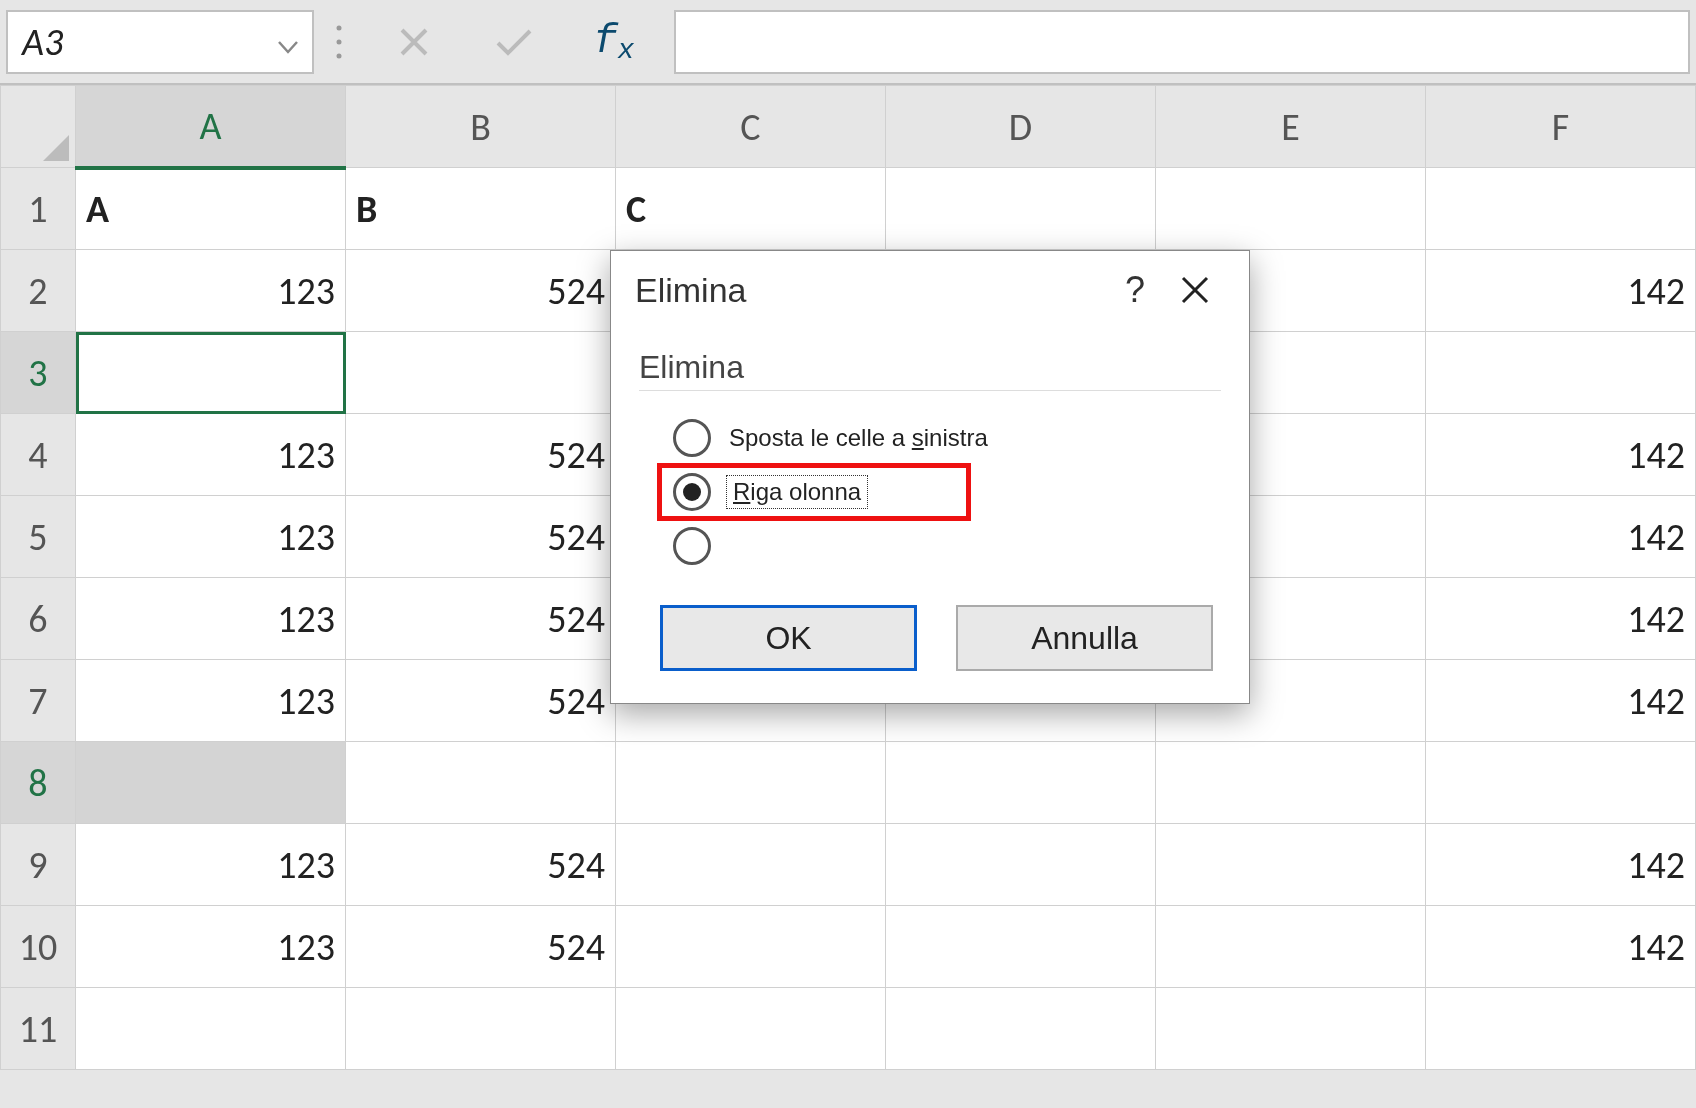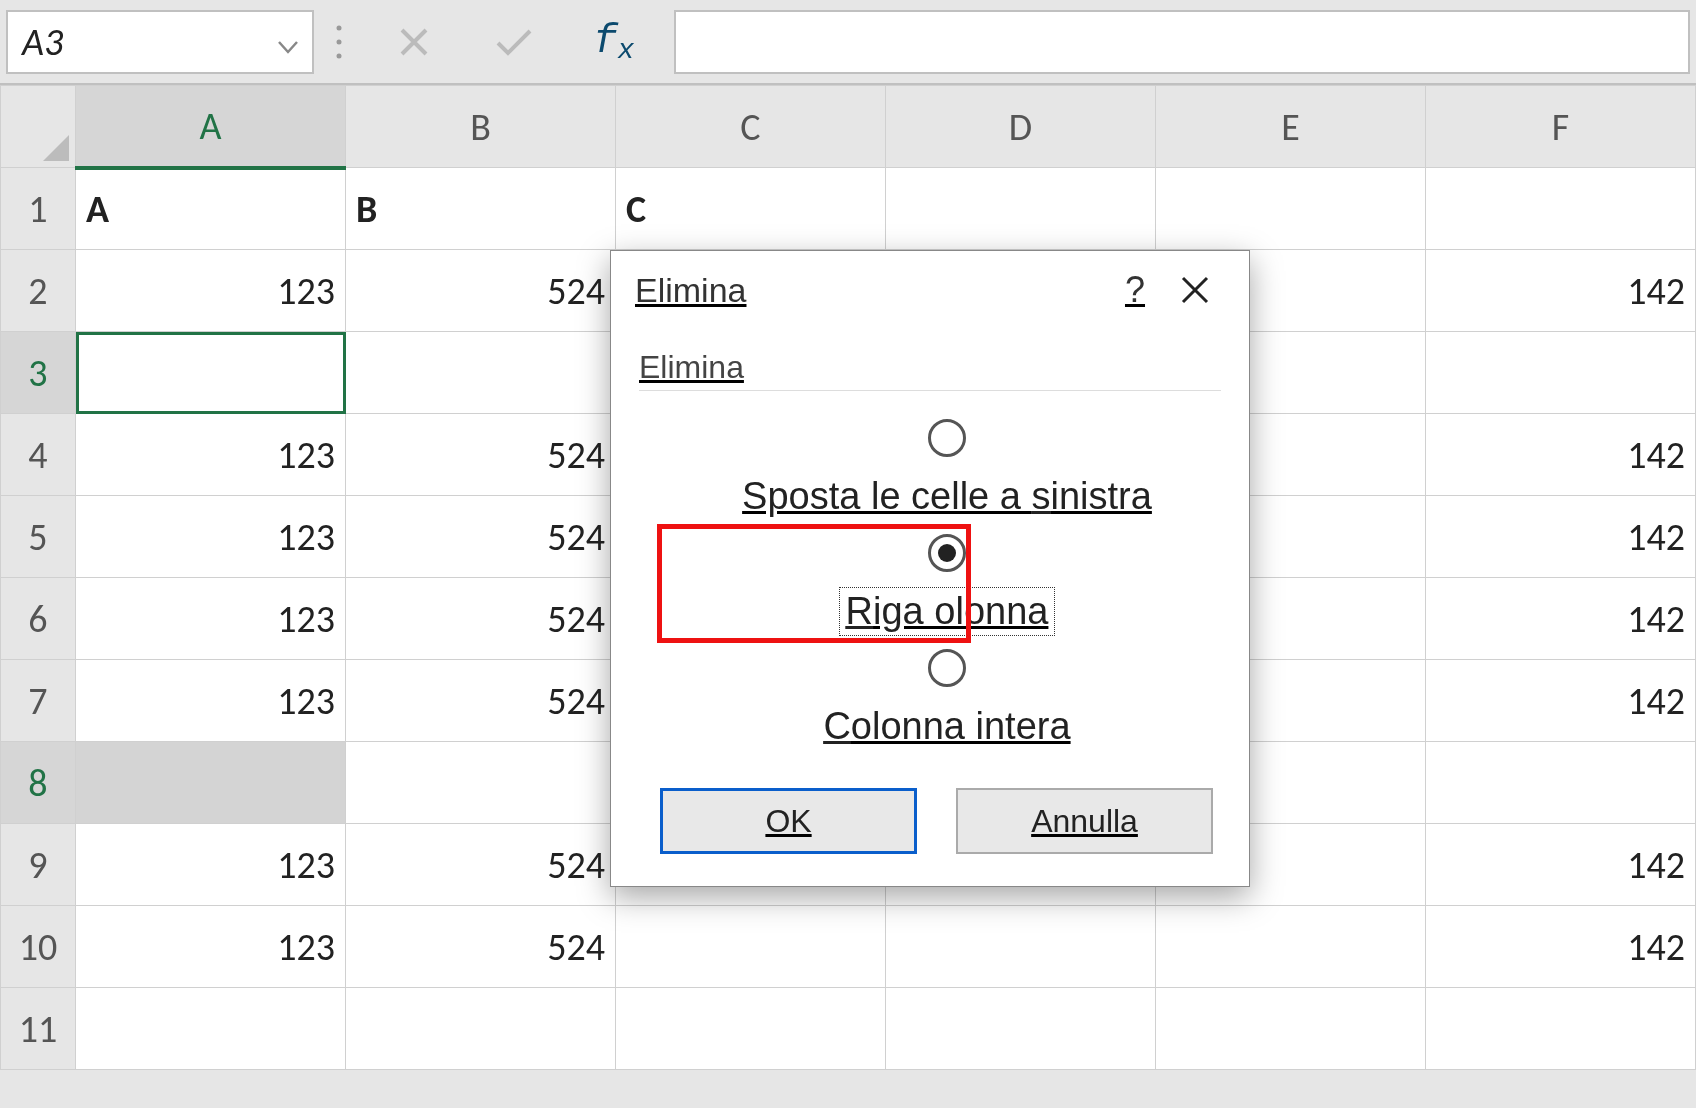--- a/index.html
+++ b/index.html
@@ -129,21 +129,20 @@
   
   .dialog {
     position:absolute;
     left: 610px;
     top: 250px;
     width: 640px;
     background:#fff;
     border:1px solid #888;
     box-shadow: 0 10px 30px rgba(0,0,0,.35);
     font-family: 'Segoe UI', Arial, sans-serif;
-    text-decoration: underline;
   }
   .dlg-title {
     display:flex;
     align-items:center;
     height:78px;
     padding: 0 24px;
     font-size:34px;
     color:#333;
   }
   .dlg-title .spacer { flex:1; }
@@ -159,23 +158,22 @@
     color:#444;
     padding: 10px 0 4px 0;
     border-bottom:1px solid #ddd;
     margin-bottom: 20px;
   }
   .radio-row {
     display:flex;
     align-items:center;
     gap: 18px;
     padding: 8px 0 8px 34px;
-    font-size:38px;
+    font-size:24px;
     color:#222;
-    flex-direction:column;
   }
   .radio {
     width:38px; height:38px;
     border:3px solid #555;
     border-radius:50%;
     display:flex; align-items:center; justify-content:center;
     flex-shrink:0;
   }
   .radio .dot {
     width:18px; height:18px; border-radius:50%; background:#222;
@@ -399,21 +397,20 @@
     <div class="radio-row highlighted-row">
       <div class="highlight-box"></div>
       <span class="radio">
           <span class="dot"></span>
         </span>
       <span class="radio-label focus-label"><span></span><span class="ul">R</span><span>iga olonna</span></span>
     </div>
 
     <div class="radio-row">
       <span class="radio"></span>
-      <span class="radio-label"><span></span><span class="ul">C</span><span>olonna intera</span></span>
     </div>
 
     <div class="dlg-buttons">
       <div class="dlg-btn primary">
           <span>OK</span>
         </div>
       <div class="dlg-btn">
           <span>Annulla</span>
         </div>
     </div>

